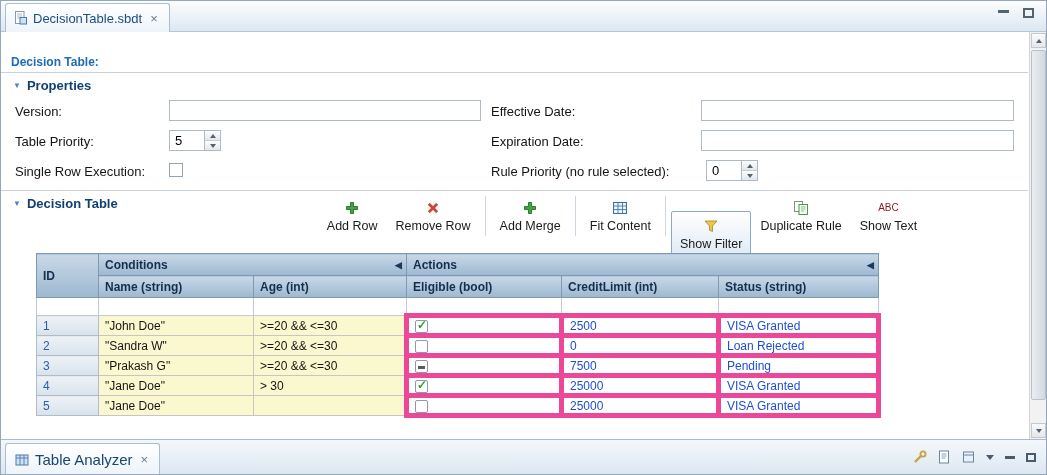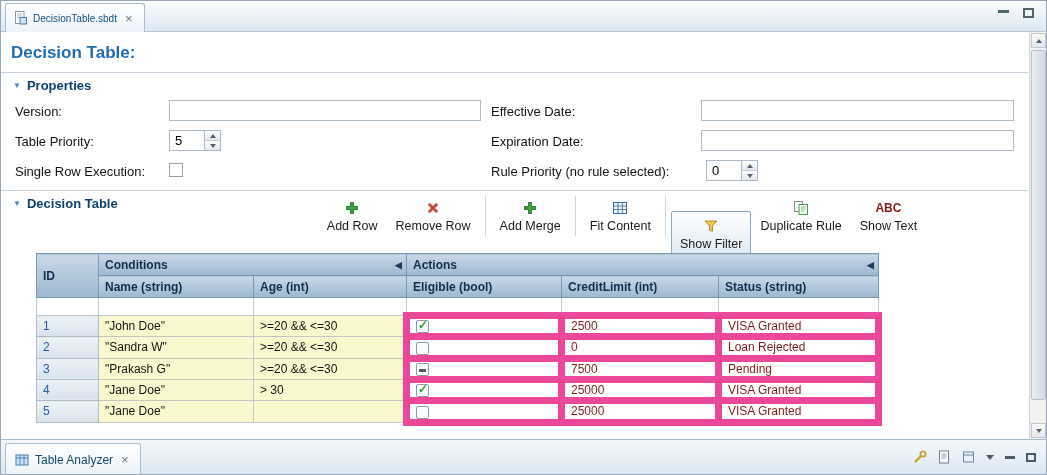--- a/index.html
+++ b/index.html
@@ -5,29 +5,29 @@
 * { margin:0; padding:0; box-sizing:border-box; }
 body { font-family:"Liberation Sans", sans-serif; background:#fff; }
 .app { position:relative; width:1047px; height:475px; background:#fff; border:1px solid #97a7b7; overflow:hidden; }
 
 
 .editor-tabbar { position:absolute; top:0; left:0; right:0; height:31px;
   background:linear-gradient(#fcfdfe,#dce7f2); border-bottom:1px solid #b4c6d6; }
 .etab { position:absolute; left:4px; top:2px; height:29px; display:flex; align-items:center; gap:6px;
   padding:0 9px 0 8px; background:linear-gradient(#ffffff,#eef4fa);
   border:1px solid #a8bed2; border-bottom:none; border-radius:3px 3px 0 0; z-index:2; }
-.etab-label { font-size:10px; color:#16507f; }
+.etab-label { font-size:13px; color:#16507f; }
 .close-x { font-size:13px; color:#6a7a8a; line-height:1; padding:0 2px; cursor:default; }
 .winbtns { position:absolute; right:12px; top:7px; display:flex; gap:14px; align-items:flex-start; }
 .min-bar { width:11px; height:3px; background:#51646f; margin-top:2px; }
 .max-box { width:11px; height:10px; border:2px solid #51646f; }
 
 
 .editor { position:absolute; top:31px; left:0; right:0; bottom:35px; background:#fff; }
-.page-title { position:absolute; left:10px; top:11px; font-size:17px; font-weight:bold; color:#1e6cb5; }
+.page-title { position:absolute; left:10px; top:23px; font-size:12px; font-weight:bold; color:#1e6cb5; }
 .sect-line { position:absolute; left:0; right:18px; height:1px; background:#c8d2dd; }
 .sect-head { position:absolute; display:flex; align-items:center; gap:6px;
   font-size:13px; font-weight:bold; color:#10406f; cursor:default; }
 .tri { font-size:8px; color:#4a86c8; line-height:1; }
 
 
 .flabel { position:absolute; font-size:13px; color:#141414; white-space:nowrap; }
 .tinput { position:absolute; height:21px; border:1px solid #aebac6; background:#fff;
   font-size:13px; padding:0 4px; font-family:"Liberation Sans",sans-serif; }
 .spinner { position:absolute; display:flex; }
@@ -44,35 +44,35 @@
 
 
 .dt-toolbar { position:absolute; top:160px; left:225px; right:28px; height:48px;
   display:flex; align-items:center; justify-content:center; }
 .tbi { display:flex; flex-direction:column; align-items:center; justify-content:center; gap:3px;
   padding:3px 8px; height:46px; border:1px solid transparent; border-radius:2px;
   font-size:12.5px; color:#1a1a1a; white-space:nowrap; cursor:default; }
 .tbi.active { border:1px solid #8aa8c8; background:linear-gradient(#ffffff,#dfeaf4);margin-top:36px; }
 .ticon { height:17px; display:flex; align-items:center; justify-content:center; }
 .tbsep { width:1px; height:40px; background:#cdd7e1; margin:0 5px; }
-.abc-glyph { font-size:12px; font-weight:bold; color:#8a1a1a; }
+.abc-glyph { font-size:10px; font-weight:normal; color:#8a1a1a; }
 
 
 .dt-wrap { position:absolute; left:35px; top:221px; }
 table.dt { border-collapse:collapse; table-layout:fixed; }
 table.dt th, table.dt td { overflow:hidden; white-space:nowrap; font-size:12px; padding:0 6px; text-align:left; }
 th.hcell { background:linear-gradient(#c9d8e7,#9db8d1); border:1px solid #7e99b4; color:#142f4e;
   font-weight:bold; height:22px; position:relative; text-align:center; }
 th.hcell .coll-arrow { position:absolute; right:4px; top:50%; transform:translateY(-50%);
   font-size:9px; color:#1c3a5e; }
 td.fcell { background:#fff; border:1px solid #c2cad2; height:18px; }
 td.idcell { background:linear-gradient(#eef2f7,#d8e2ec); border:1px solid #b2bcc6; color:#2a5db0;
   text-align:center; height:20px; }
 td.ccell { background:#fbf8cf; border:1px solid #c6c6c6; color:#141414; }
-td.acell { background:#fff; border:7px solid #ec4899; color:#7f1d1d; }
+td.acell { background:#fff; border:5px solid #ec4899; color:#1d4ed8; }
 td.chkcell { text-align:center; }
 .cb { display:inline-block; width:13px; height:13px; border:1px solid #8a9aa8; background:#fff;
   border-radius:2px; position:relative; vertical-align:middle; }
 .cb-checked::after { content:"✓"; position:absolute; left:1px; top:-3px; font-size:12px;
   font-weight:bold; color:#2f9e2f; }
 .cb-indeterminate::after { content:""; position:absolute; left:2px; top:5px; width:7px; height:3px; background:#5a5a5a; }
 
 
 .vscroll { position:absolute; top:31px; right:0; bottom:35px; width:17px; background:#f2f2f2; border-left:1px solid #d4d4d4; }
 .sarrow { position:absolute; left:1px; width:15px; height:15px;
@@ -81,21 +81,21 @@
 .sarrow.up { top:1px; } .sarrow.down { bottom:1px; }
 .sthumb { position:absolute; left:1px; top:18px; width:15px; height:350px;
   background:linear-gradient(90deg,#eaeef2,#d2d9e0); border:1px solid #b8c2cc; border-radius:2px; }
 
 
 .bottom { position:absolute; left:0; right:0; bottom:0; height:35px;
   background:linear-gradient(#f4f8fc,#dce7f1); border-top:1px solid #a9bccd; }
 .btab { position:absolute; left:4px; top:3px; height:32px; display:flex; align-items:center; gap:6px;
   padding:0 9px; background:linear-gradient(#ffffff,#edf3f9);
   border:1px solid #a8bed2; border-bottom:none; border-radius:3px 3px 0 0; }
-.btab-label { font-size:12px; color:#15476f; }
+.btab-label { font-size:15px; color:#15476f; }
 .bicons { position:absolute; right:10px; top:0; height:100%; display:flex; align-items:center; gap:11px; }
 .chev-down { width:0; height:0; border-left:4px solid transparent; border-right:4px solid transparent; border-top:5px solid #4a5a6a; }
 .bmin { width:10px; height:3px; background:#4a5a6a; }
 .bmax { width:10px; height:9px; border:2px solid #4a5a6a; }
 </style>
 </head>
 <body>
 
 <div class="app">
 

